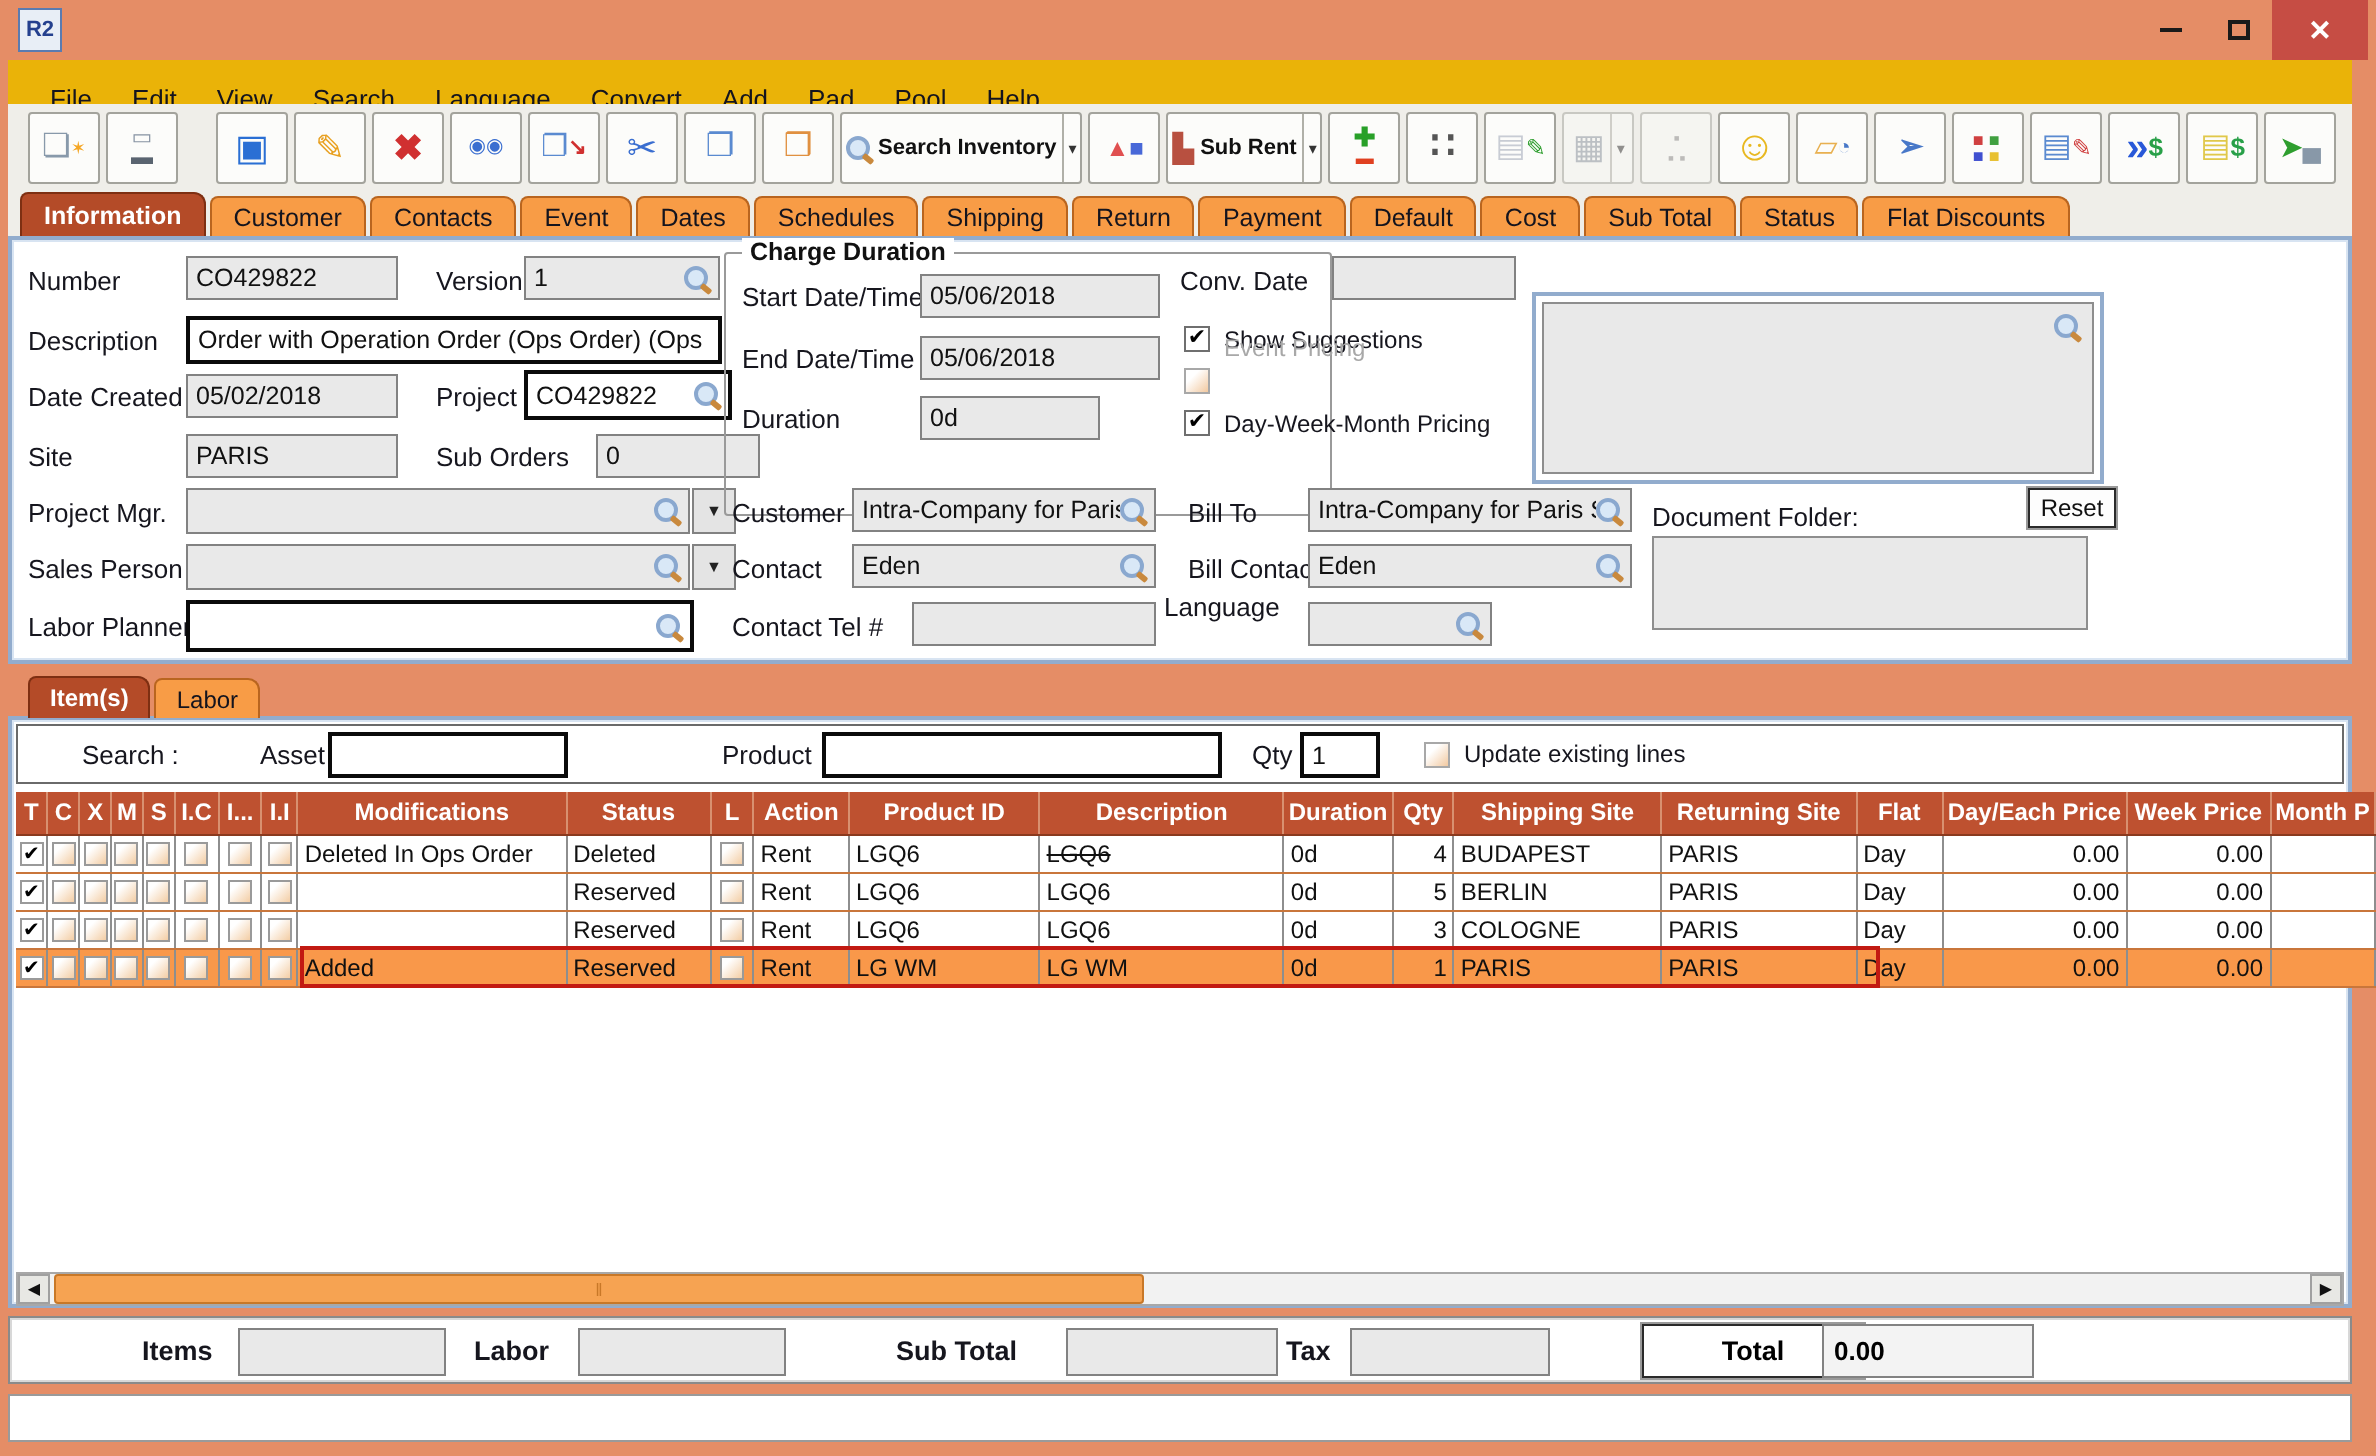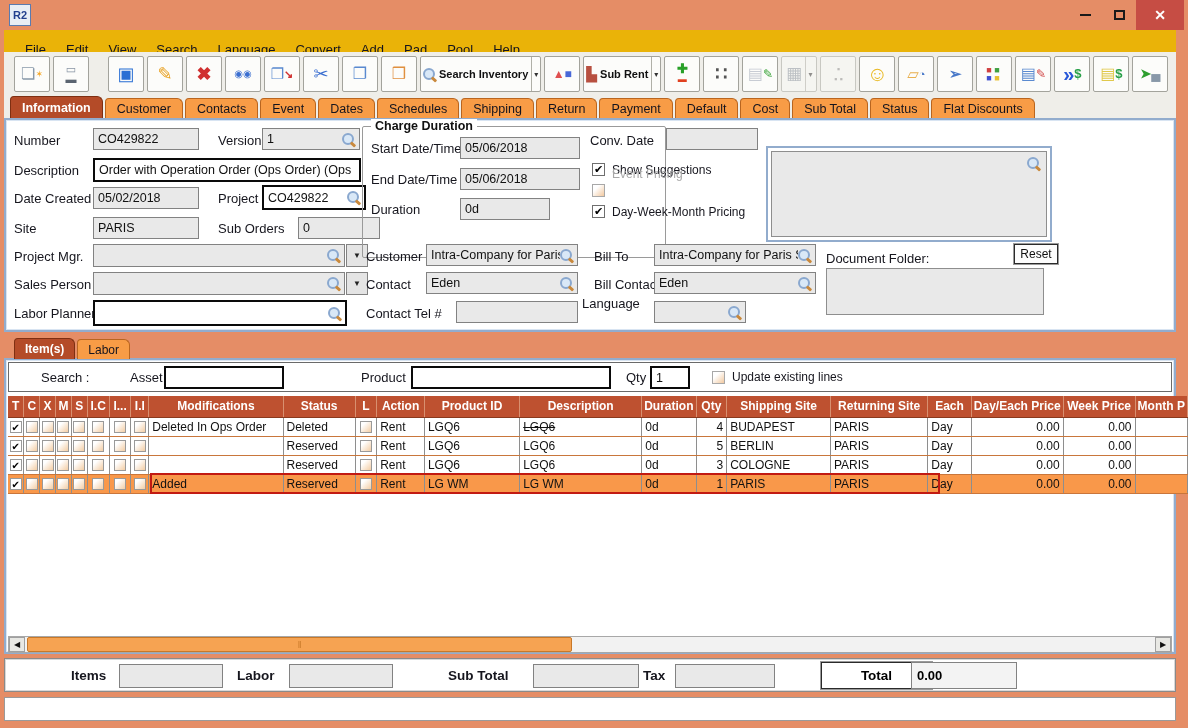--- a/index.html
+++ b/index.html
@@ -489,21 +489,21 @@
         <th>Modifications</th>
         <th>Status</th>
         <th>L</th>
         <th>Action</th>
         <th>Product ID</th>
         <th>Description</th>
         <th>Duration</th>
         <th>Qty</th>
         <th>Shipping Site</th>
         <th>Returning Site</th>
-        <th>Each</th>
+        <th>Flat</th>
         <th>Day/Each Price</th>
         <th>Week Price</th>
         <th>Month P</th>
       </tr>
     </thead>
   <tbody>
       <tr>
         <td style="text-align: center; padding: 0px;"><span class="gcb checked">✔</span></td>
         <td style="text-align: center; padding: 0px;"><span class="gcb"></span></td>
         <td style="text-align: center; padding: 0px;"><span class="gcb"></span></td>

